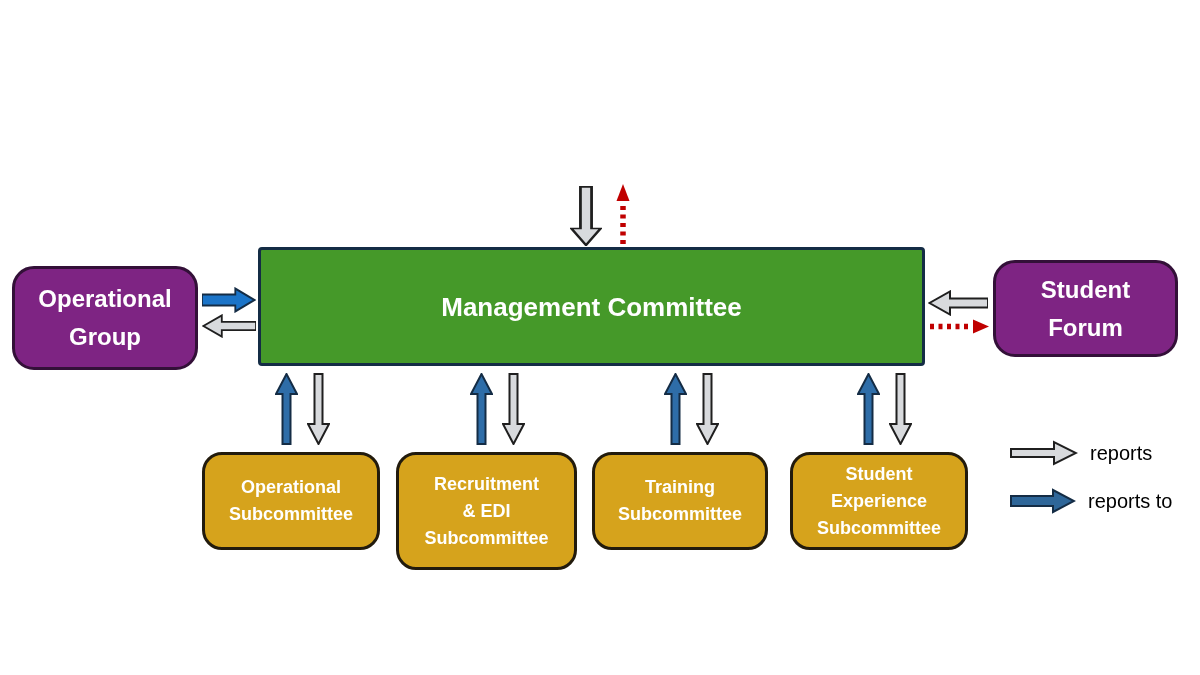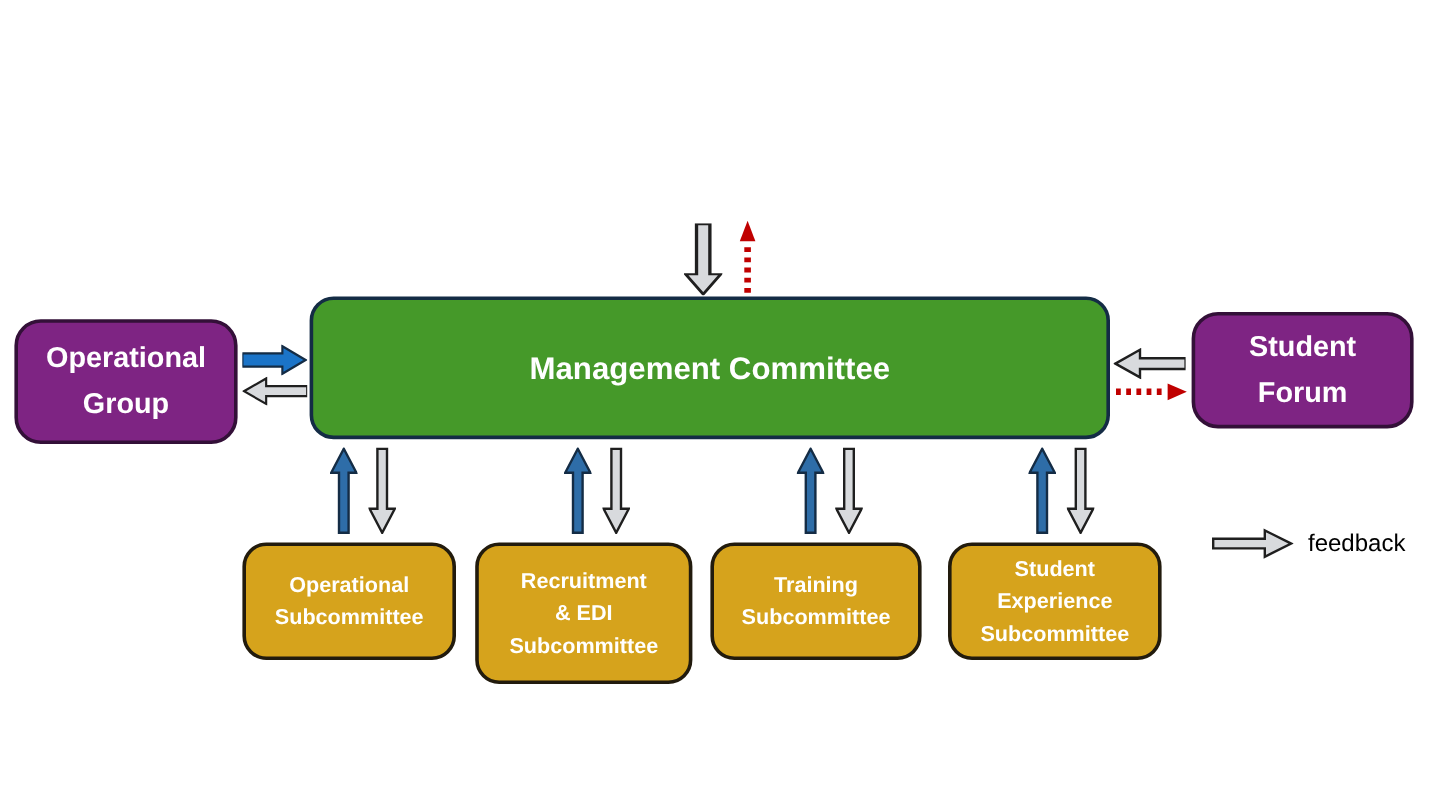--- a/index.html
+++ b/index.html
@@ -25,21 +25,21 @@
   .node-blue {
     background: #2B65A5;
     border: 3px solid #1B4470;
     border-radius: 24px;
     font-size: 18px;
     line-height: 26px;
   }
   .node-green {
     background: #459929;
     border: 3px solid #142C45;
-    border-radius: 20px;
+    border-radius: 4px;
     font-size: 26px;
     line-height: 32px;
     text-align: right;
   }
   .node-purple {
     background: #7E2483;
     border: 3px solid #331038;
     border-radius: 22px;
     font-size: 24px;
     line-height: 38px;
@@ -188,18 +188,26 @@
       <polygon points="7.5,1 7.5,51 1,51 11.5,71 22,51 15.5,51 15.5,1" fill="#D8DADD" stroke="#1F1F1F" stroke-width="2"></polygon>
     </svg>
   </div>
 
   <div class="legend-row" style="left:1010px; top:438px;">
     <span class="legend-arrow" style="width:68px; height:26px;">
       <svg viewBox="0 0 68 26" width="68" height="26">
         <polygon points="1,9 44,9 44,2 66,13 44,24 44,17 1,17" fill="#D8DADD" stroke="#1F1F1F" stroke-width="2"></polygon>
       </svg>
     </span>
-    <span class="legend-label">feedback</span>
-  </div>
-
+    <span class="legend-label">reports</span>
+  </div>
+
+  <div class="legend-row" style="left:1010px; top:486px;">
+    <span class="legend-arrow" style="width:66px; height:26px;">
+      <svg viewBox="0 0 66 26" width="66" height="26">
+        <polygon points="1,8 43,8 43,2 64,13 43,24 43,18 1,18" fill="#2E6699" stroke="#142C45" stroke-width="2"></polygon>
+      </svg>
+    </span>
+    <span class="legend-label">reports to</span>
+  </div>
 
 
 </div>
 
 </body></html>

